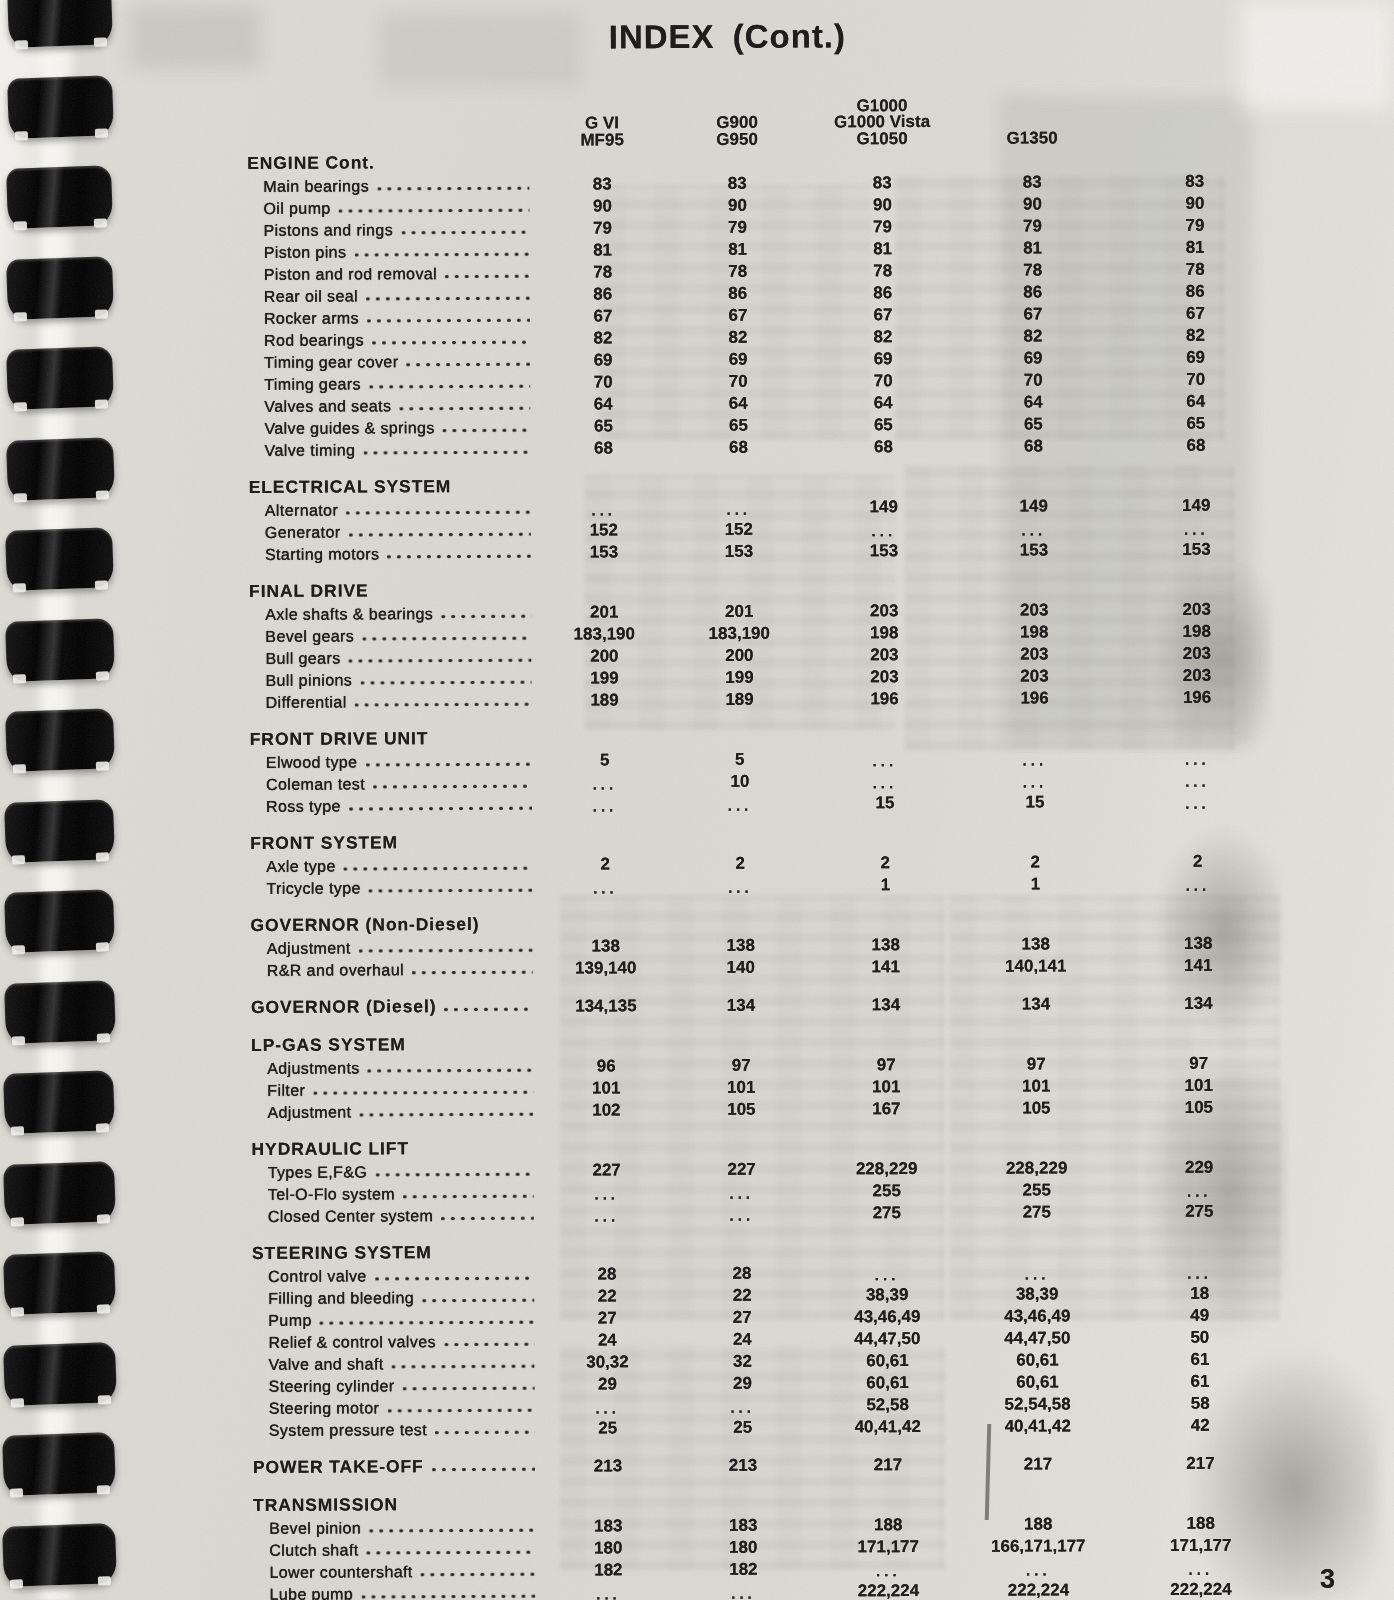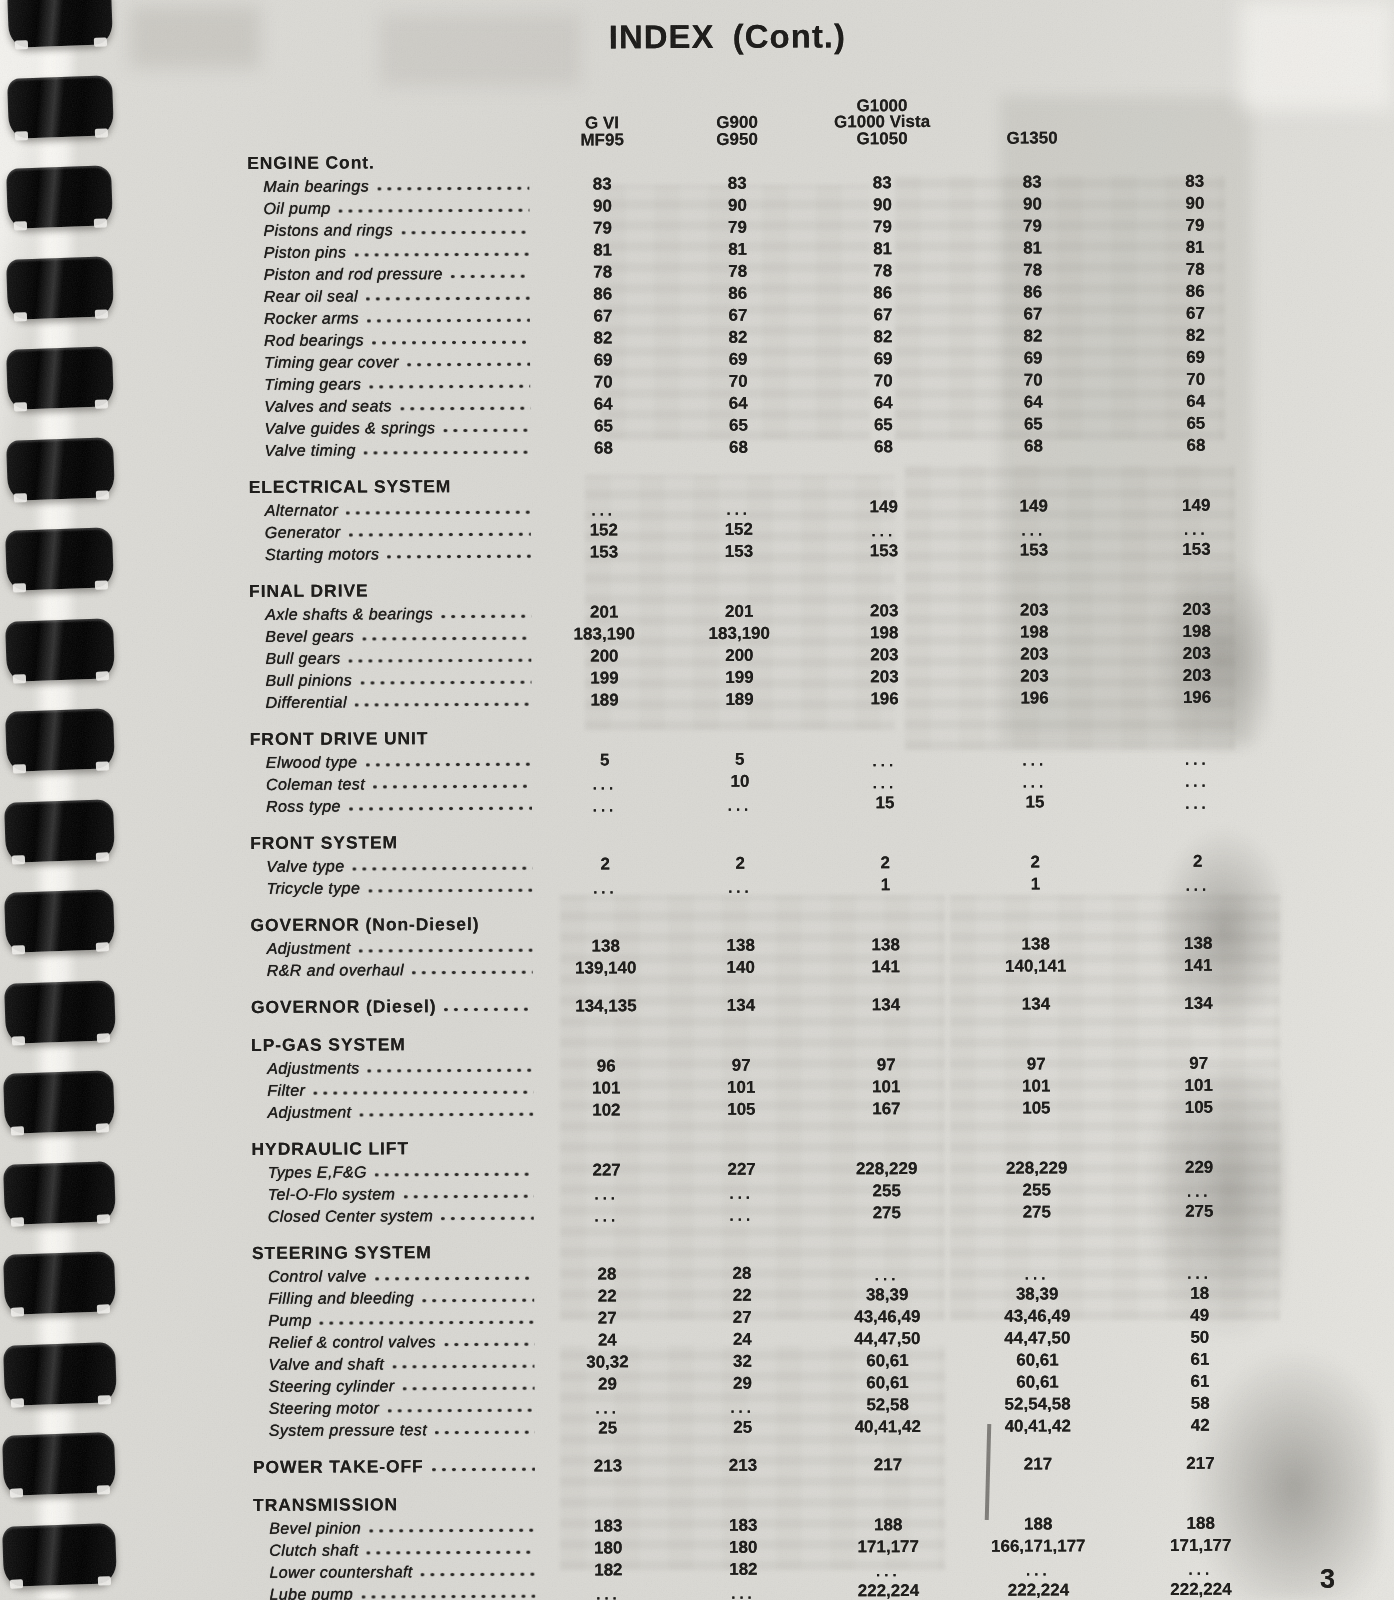--- a/index.html
+++ b/index.html
@@ -69,21 +69,21 @@
   .col-head{display:flex;flex-direction:column;justify-content:flex-end;align-items:center;
     font-size:17px;font-weight:700;line-height:16.5px;text-shadow:0 0 .5px rgba(25,23,20,.8);}
   .index-table{position:absolute;left:250px;top:148px;width:1035px;}
   .section{margin-top:14px;}
   .section:first-child{margin-top:0;}
   .row{display:grid;grid-template-columns:290px 130px 140px 150px 150px 175px;height:22px;align-items:end;}
   .header-row{height:24px;}
   .label-cell{display:flex;align-items:baseline;overflow:hidden;}
   .label-cell.item{padding-left:16px;}
   .ltext{font-size:16px;font-weight:400;white-space:nowrap;letter-spacing:.4px;
-    text-shadow:0 0 .7px rgba(28,26,23,.95), .3px 0 0 rgba(28,26,23,.5);font-style:italic;}
+    text-shadow:0 0 .7px rgba(28,26,23,.95), .3px 0 0 rgba(28,26,23,.5);}
   .htext{font-size:17.5px;font-weight:700;white-space:nowrap;letter-spacing:.9px;
     text-shadow:0 0 .6px rgba(25,23,20,.85);margin-top:12px;}
   .leader{flex:1;height:5px;margin:0 8px 2px 8px;
     background-image:radial-gradient(circle at 2px 2.5px, rgba(28,26,23,.95) 1.5px, rgba(28,26,23,0) 2.1px);
     background-size:10px 5px;background-repeat:repeat-x;background-position:left bottom;}
   .val-cell{text-align:center;font-size:17px;font-weight:700;white-space:nowrap;
     text-shadow:0 0 .6px rgba(25,23,20,.85);}
   .val-cell.dots{letter-spacing:4px;font-size:15px;}
   .page-number{position:absolute;left:1320px;top:1564px;font-size:27px;font-weight:700;z-index:4;
     text-shadow:0 0 .6px rgba(25,23,20,.85);}
@@ -184,21 +184,21 @@
               <span class="leader"></span>
             </div>
             <div class="val-cell">81</div>
             <div class="val-cell">81</div>
             <div class="val-cell">81</div>
             <div class="val-cell">81</div>
             <div class="val-cell">81</div>
           </div>
           <div class="row">
             <div class="label-cell item">
-              <span class="ltext">Piston and rod pressure</span>
+              <span class="ltext">Piston and rod removal</span>
               <span class="leader"></span>
             </div>
             <div class="val-cell">78</div>
             <div class="val-cell">78</div>
             <div class="val-cell">78</div>
             <div class="val-cell">78</div>
             <div class="val-cell">78</div>
           </div>
           <div class="row">
             <div class="label-cell item">
@@ -452,21 +452,21 @@
               <span class="htext">FRONT SYSTEM</span>
             </div>
             <div class="val-cell"></div>
             <div class="val-cell"></div>
             <div class="val-cell"></div>
             <div class="val-cell"></div>
             <div class="val-cell"></div>
           </div>
           <div class="row">
             <div class="label-cell item">
-              <span class="ltext">Valve type</span>
+              <span class="ltext">Axle type</span>
               <span class="leader"></span>
             </div>
             <div class="val-cell">2</div>
             <div class="val-cell">2</div>
             <div class="val-cell">2</div>
             <div class="val-cell">2</div>
             <div class="val-cell">2</div>
           </div>
           <div class="row">
             <div class="label-cell item">

